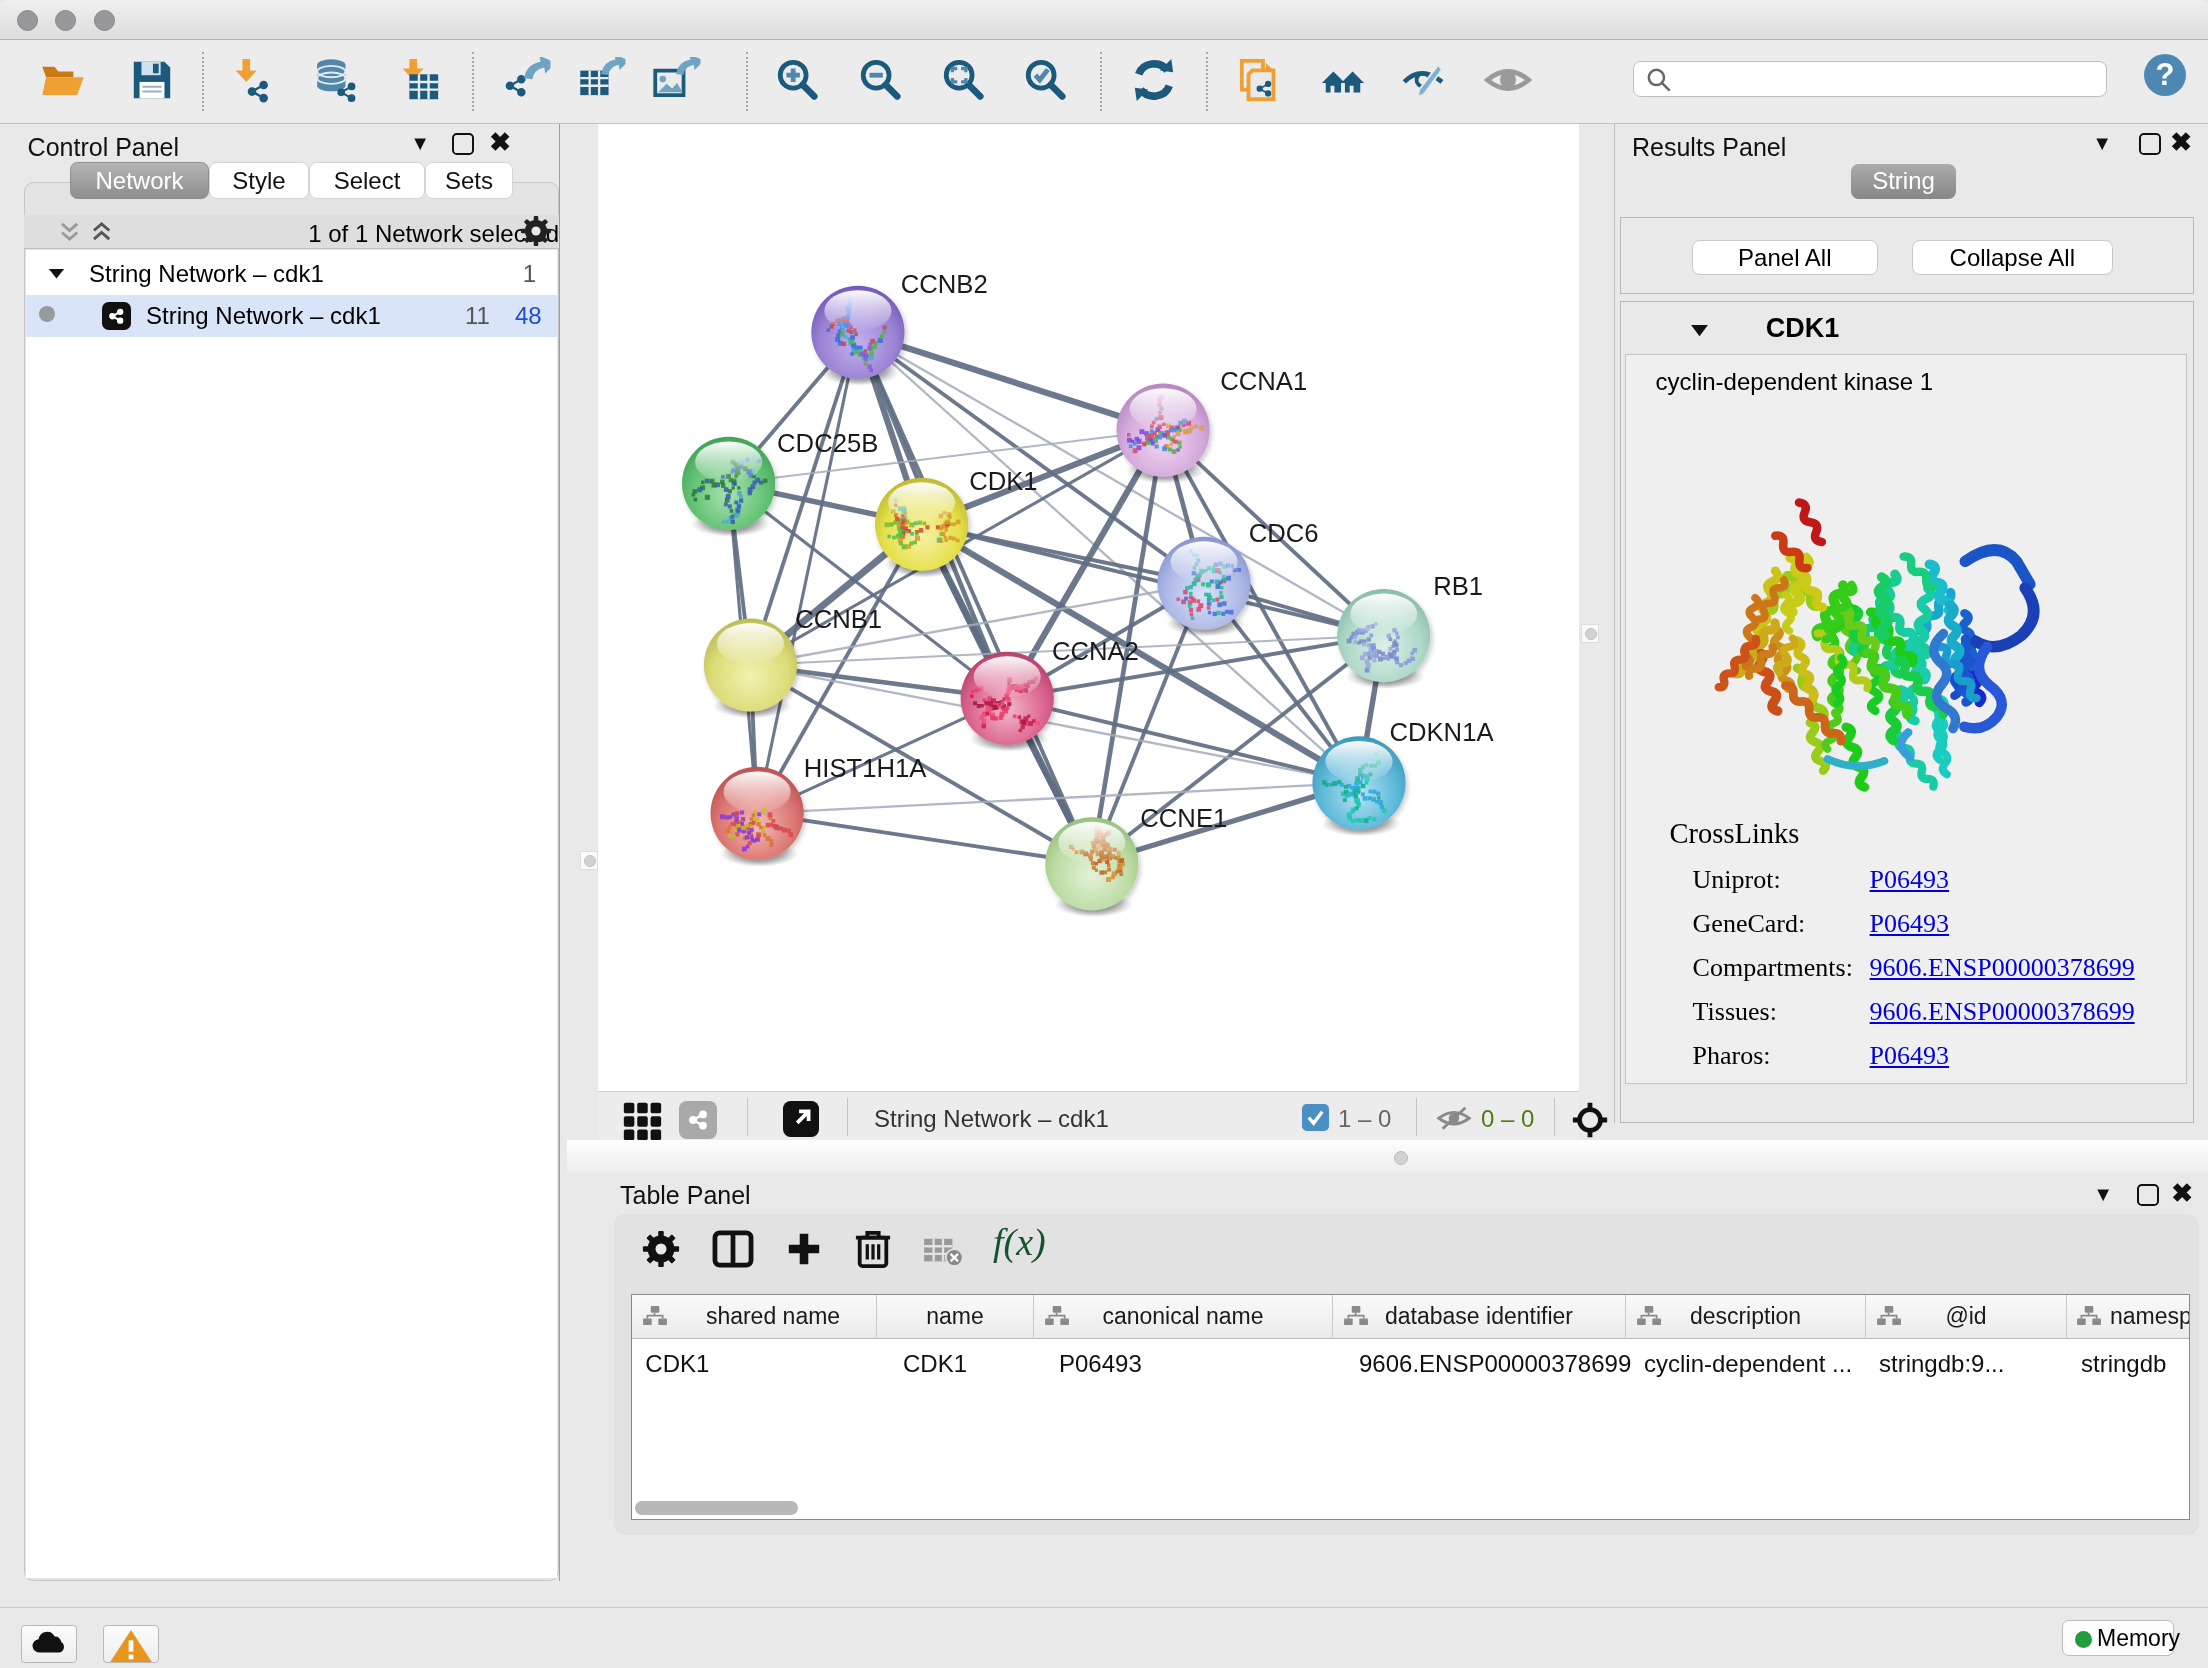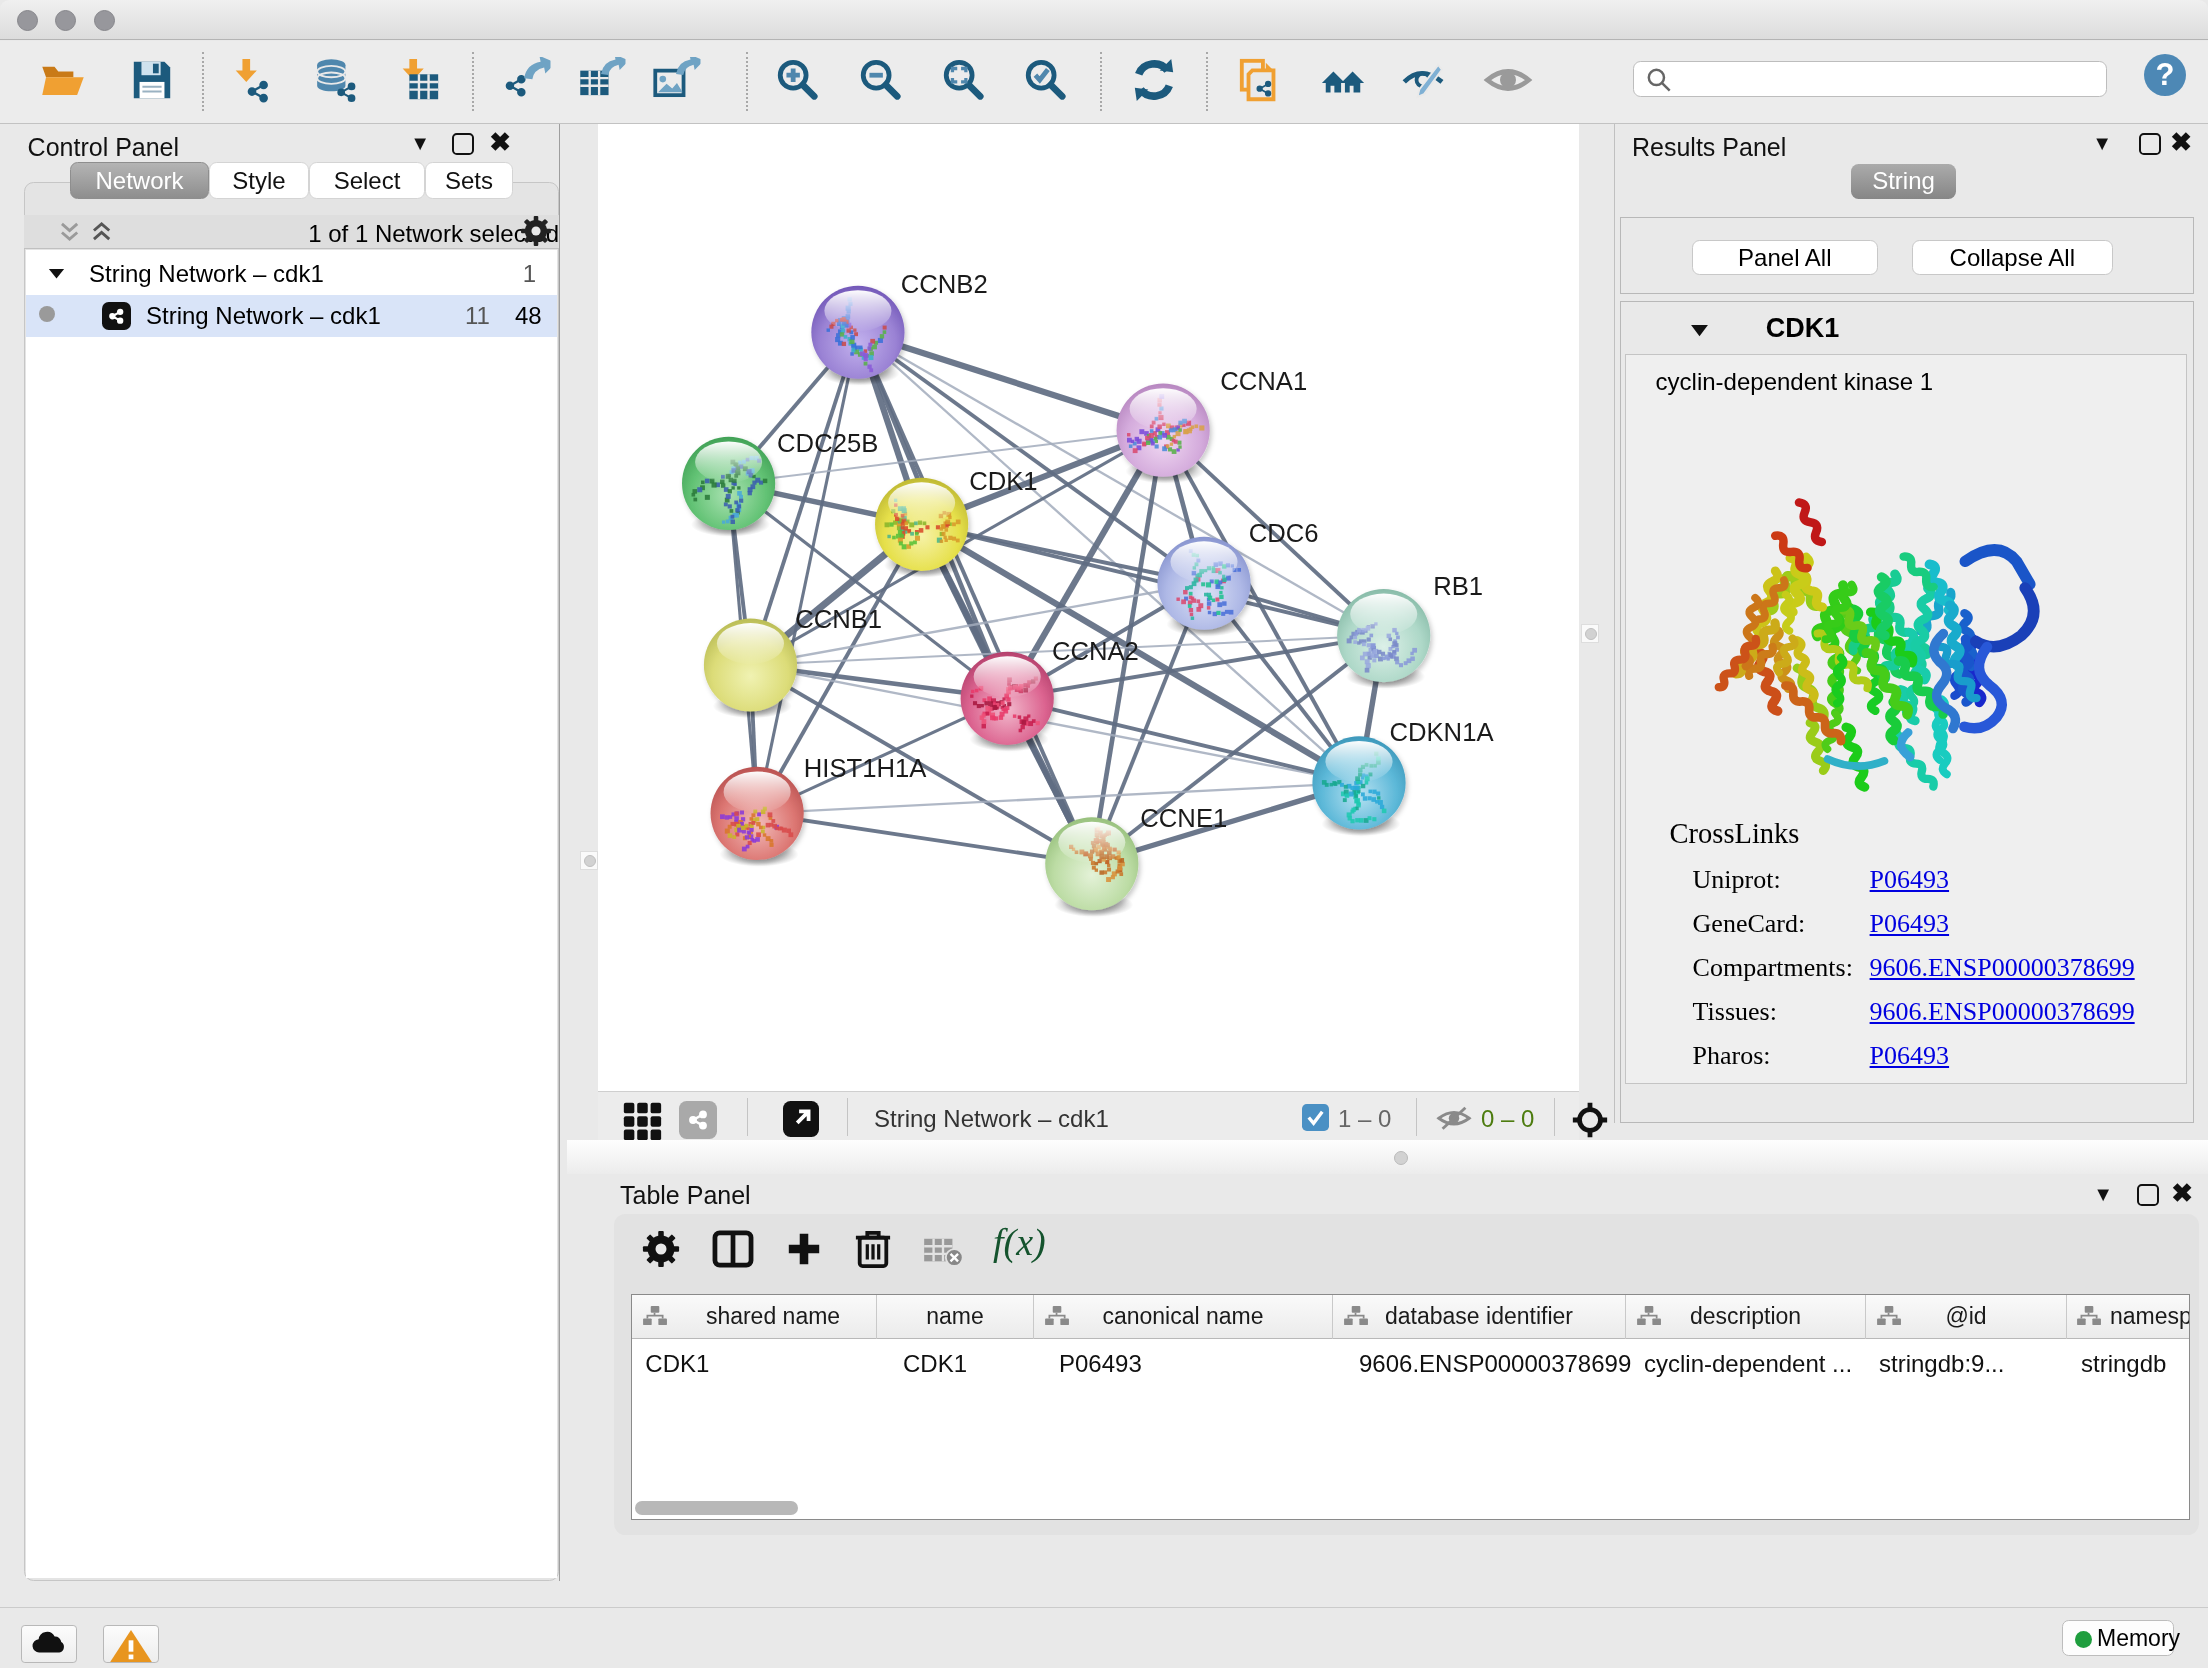--- a/index.html
+++ b/index.html
@@ -282,21 +282,21 @@
               <line x1="19.125" y1="10.35" x2="10.875" y2="15"></line>
               <line x1="10.875" y1="15" x2="19.125" y2="19.65"></line>
               <circle cx="19.125" cy="10.35" r="2.25"></circle>
               <circle cx="10.875" cy="15" r="2.25"></circle>
               <circle cx="19.125" cy="19.65" r="2.25"></circle>
             </g>
           </svg>
       </div>
       <span style="position:absolute;left:120px;top:6.7px">String Network – cdk1</span>
       <span style="position:absolute;left:439px;top:6.7px;color:#555">11</span>
-      <span style="position:absolute;left:489px;top:6.7px;color:#000000">48</span>
+      <span style="position:absolute;left:489px;top:6.7px;color:#1d4ed8">48</span>
     </div>
   </div>
 </div>
 <div class="vknob" style="left:580px;top:851px">
     <span></span>
   </div>
 
 <div class="canvas"><svg width="981" height="967" viewBox="0 0 1031 1017" style="">
       <defs>
         <filter id="nsh" x="-40%" y="-40%" width="180%" height="180%">

